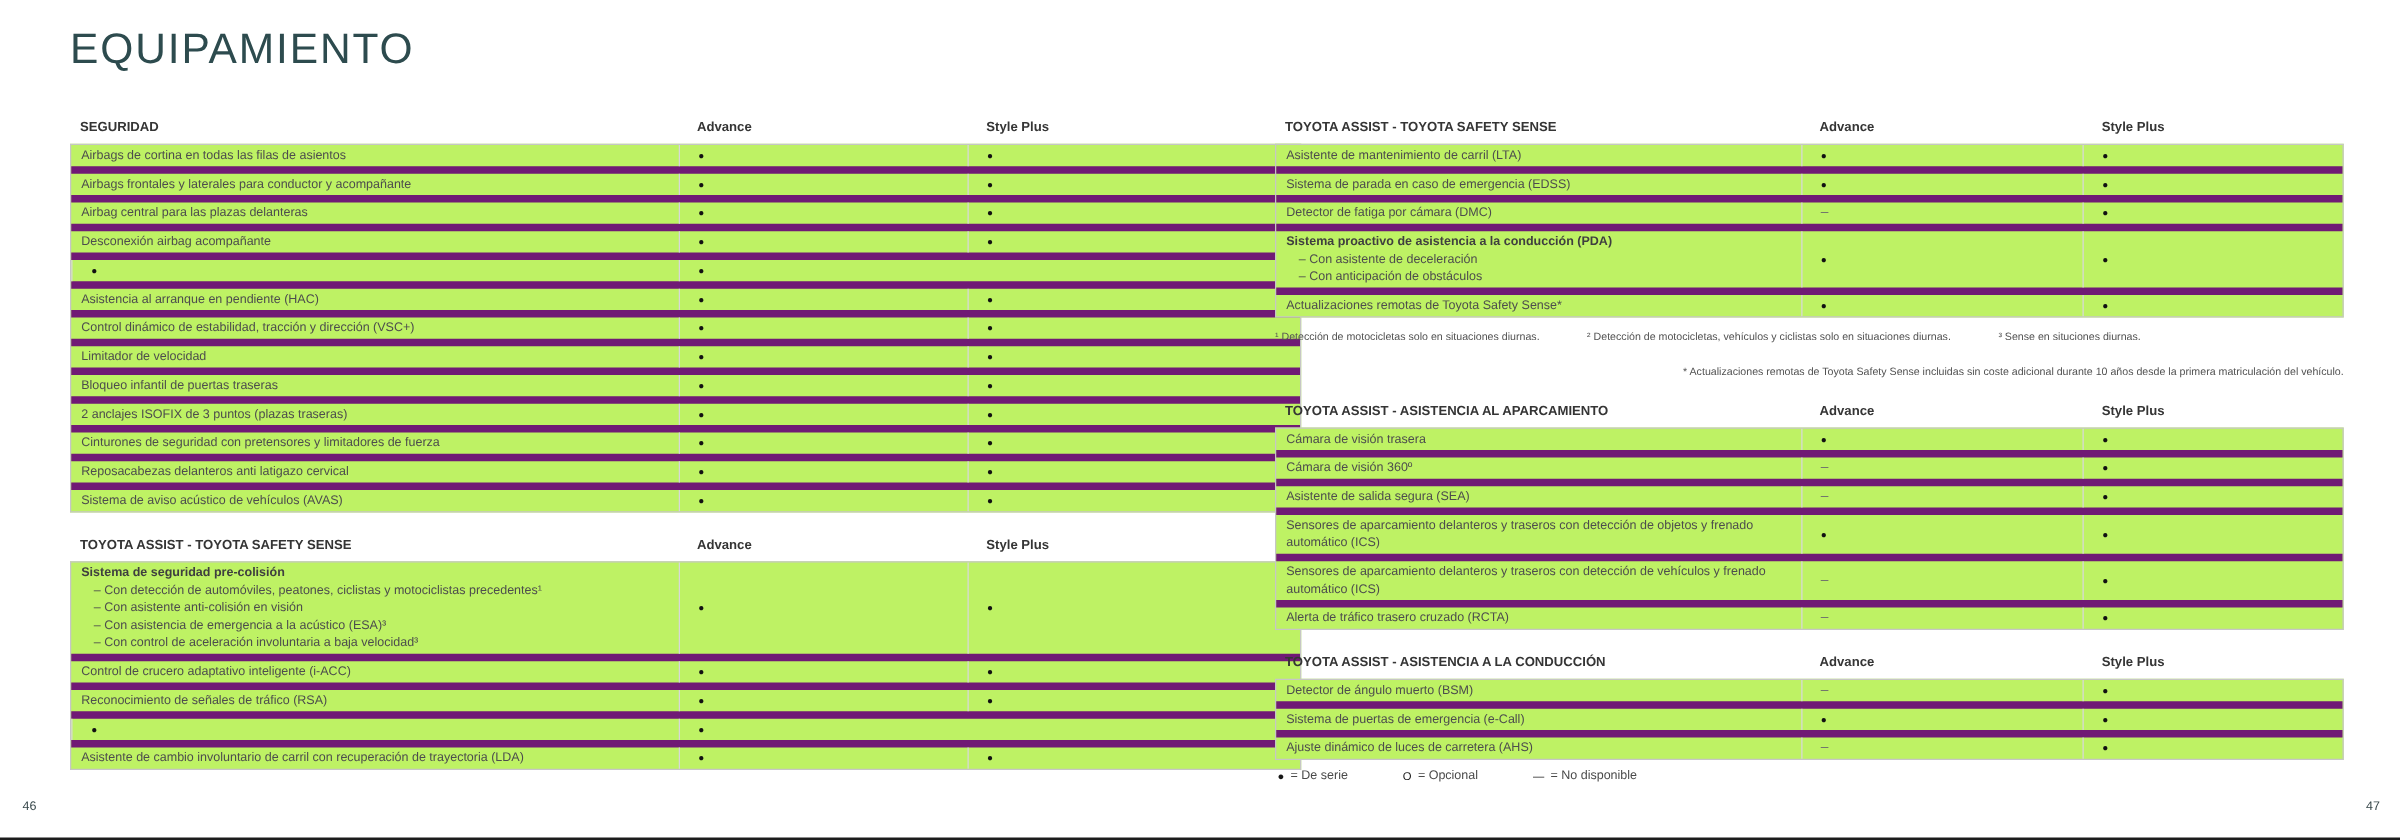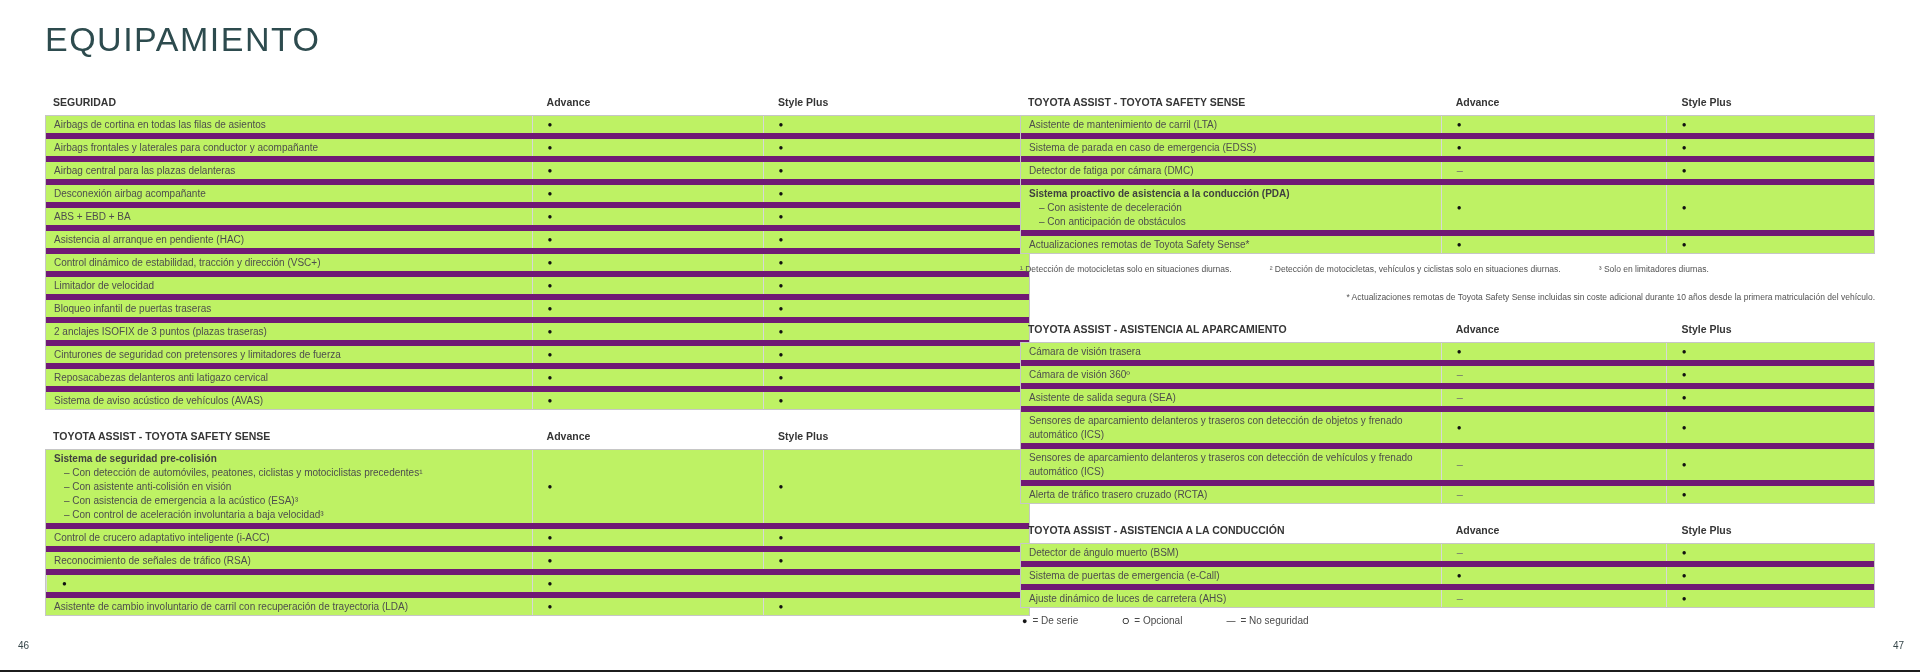--- a/index.html
+++ b/index.html
@@ -1,21 +1,21 @@
 <!DOCTYPE html>
 <html><head>
 <meta charset="utf-8">
 <style>
   html,body{margin:0;padding:0;background:#ffffff;}
   .sheet{
     position:relative;width:1920px;height:672px;background:#ffffff;overflow:hidden;
     font-family:"Liberation Sans", sans-serif;color:#4d4d4d;
   }
   .page{position:absolute;top:0;bottom:0;}
-  .page-left{left:45px;width:985px;text-decoration:underline;}
+  .page-left{left:56px;width:985px;text-decoration:underline;}
   .page-right{left:1020px;width:855px;}
   .page-title{
     position:absolute;top:20px;left:0;margin:0;
     font-size:34px;font-weight:300;letter-spacing:1.5px;color:#2d4b4e;
   }
   .tables-mount{position:absolute;top:96px;left:0;right:0;}
   .grid{display:grid;}
   .page-left  .grid{grid-template-columns:49.4% 23.5% 27.1%;}
   .page-right .grid{grid-template-columns:49.2% 26.4% 24.4%;}
   .spec-section{margin-top:20px;}
@@ -101,23 +101,20 @@
                 <div class="line">Desconexión airbag acompañante</div>
               </div>
               <div class="val">
                 <div class="dot">●</div>
               </div>
               <div class="val">
                 <div class="dot">●</div>
               </div>
             </div>
             <div class="row grid">
-              <div class="feat">
-                <div class="line">ABS + EBD + BA</div>
-              </div>
               <div class="val">
                 <div class="dot">●</div>
               </div>
               <div class="val">
                 <div class="dot">●</div>
               </div>
             </div>
             <div class="row grid">
               <div class="feat">
                 <div class="line">Asistencia al arranque en pendiente (HAC)</div>
@@ -339,21 +336,21 @@
               </div>
               <div class="val">
                 <div class="dot">●</div>
               </div>
             </div>
           </div>
           <div class="footnotes">
             <div class="fn-line">
               <div class="fn-item">¹ Detección de motocicletas solo en situaciones diurnas.</div>
               <div class="fn-item">² Detección de motocicletas, vehículos y ciclistas solo en situaciones diurnas.</div>
-              <div class="fn-item">³ Solo en limitadores diurnas.</div>
+              <div class="fn-item">³ Sense en situciones diurnas.</div>
             </div>
             <div class="fn-line2">* Actualizaciones remotas de Toyota Safety Sense incluidas sin coste adicional durante 10 años desde la primera matriculación del vehículo.</div>
           </div>
         </div>
         <div class="spec-section">
           <div class="sec-head grid">
             <div class="h-title">TOYOTA ASSIST - ASISTENCIA AL APARCAMIENTO</div>
             <div class="h-col">Advance</div>
             <div class="h-col">Style Plus</div>
           </div>
@@ -473,20 +470,20 @@
         <div class="lg-item">
           <div class="lg-sym">●</div>
           <div class="lg-txt">= De serie</div>
         </div>
         <div class="lg-item">
           <div class="lg-sym">O</div>
           <div class="lg-txt">= Opcional</div>
         </div>
         <div class="lg-item">
           <div class="lg-sym">—</div>
-          <div class="lg-txt">= No seguridad</div>
+          <div class="lg-txt">= No disponible</div>
         </div>
       </div>
   </div>
   <div class="pagenum left">46</div>
   <div class="pagenum right">47</div>
   <div class="bottom-edge"></div>
 </div>
 
 </body></html>

